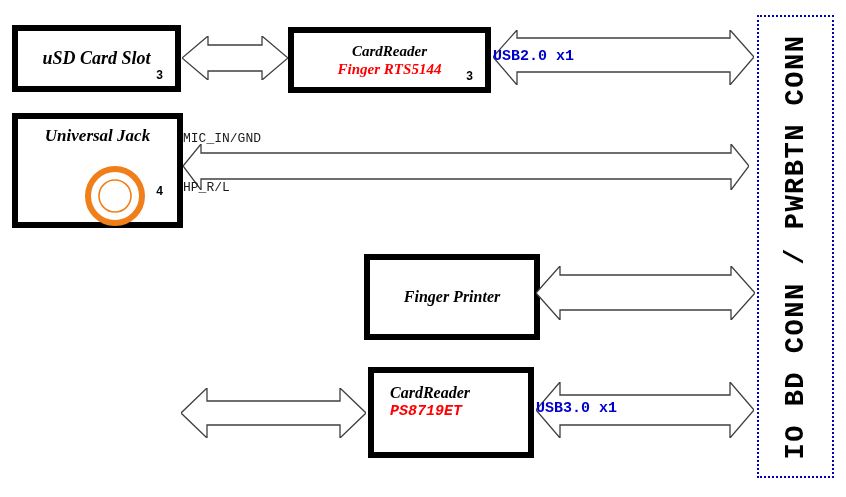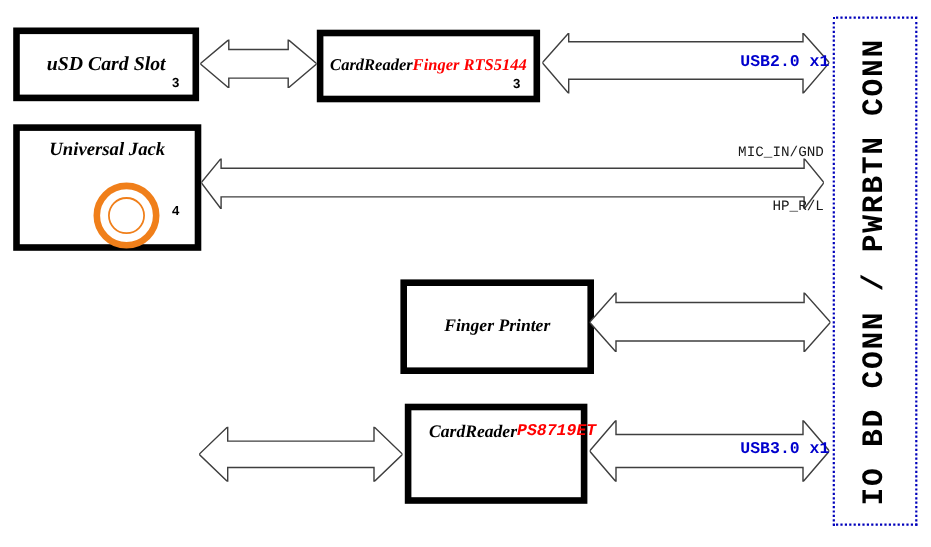--- a/index.html
+++ b/index.html
@@ -14,35 +14,35 @@
   }
   .comp .title{
     font-family:"Liberation Serif",serif;font-weight:bold;font-style:italic;
     color:#000000;text-align:left;line-height:1.25;
   }
   .badge{
     position:absolute;font-family:"Liberation Sans",sans-serif;
     font-weight:bold;font-size:12px;color:#000000;
   }
   
-  .twoline{}
+  .twoline{flex-direction:column;}
   .chip-red-serif{
     font-family:"Liberation Serif",serif;font-weight:bold;font-style:italic;
     color:#ff0000;
   }
   .chip-red-mono{
     font-family:"Liberation Mono",monospace;font-weight:bold;font-style:italic;
     color:#ff0000;
   }
   
   .arrow{position:absolute;}
   .arrow polygon{fill:#ffffff;stroke:#3f3f3f;stroke-width:1.3;}
   
   .netlabel{
-    position:absolute;text-align:right;
+    position:absolute;text-align:left;
     font-family:"Liberation Mono",monospace;color:#1a1a1a;font-size:13px;
     white-space:nowrap;
   }
   .netlabel.blue{
     color:#0000cd;font-weight:bold;font-size:15px;
   }
   
   .io-block{
     position:absolute;left:757px;top:15px;width:77px;height:463px;
     border:2px dotted #0000bb;box-sizing:border-box;background:#ffffff;

